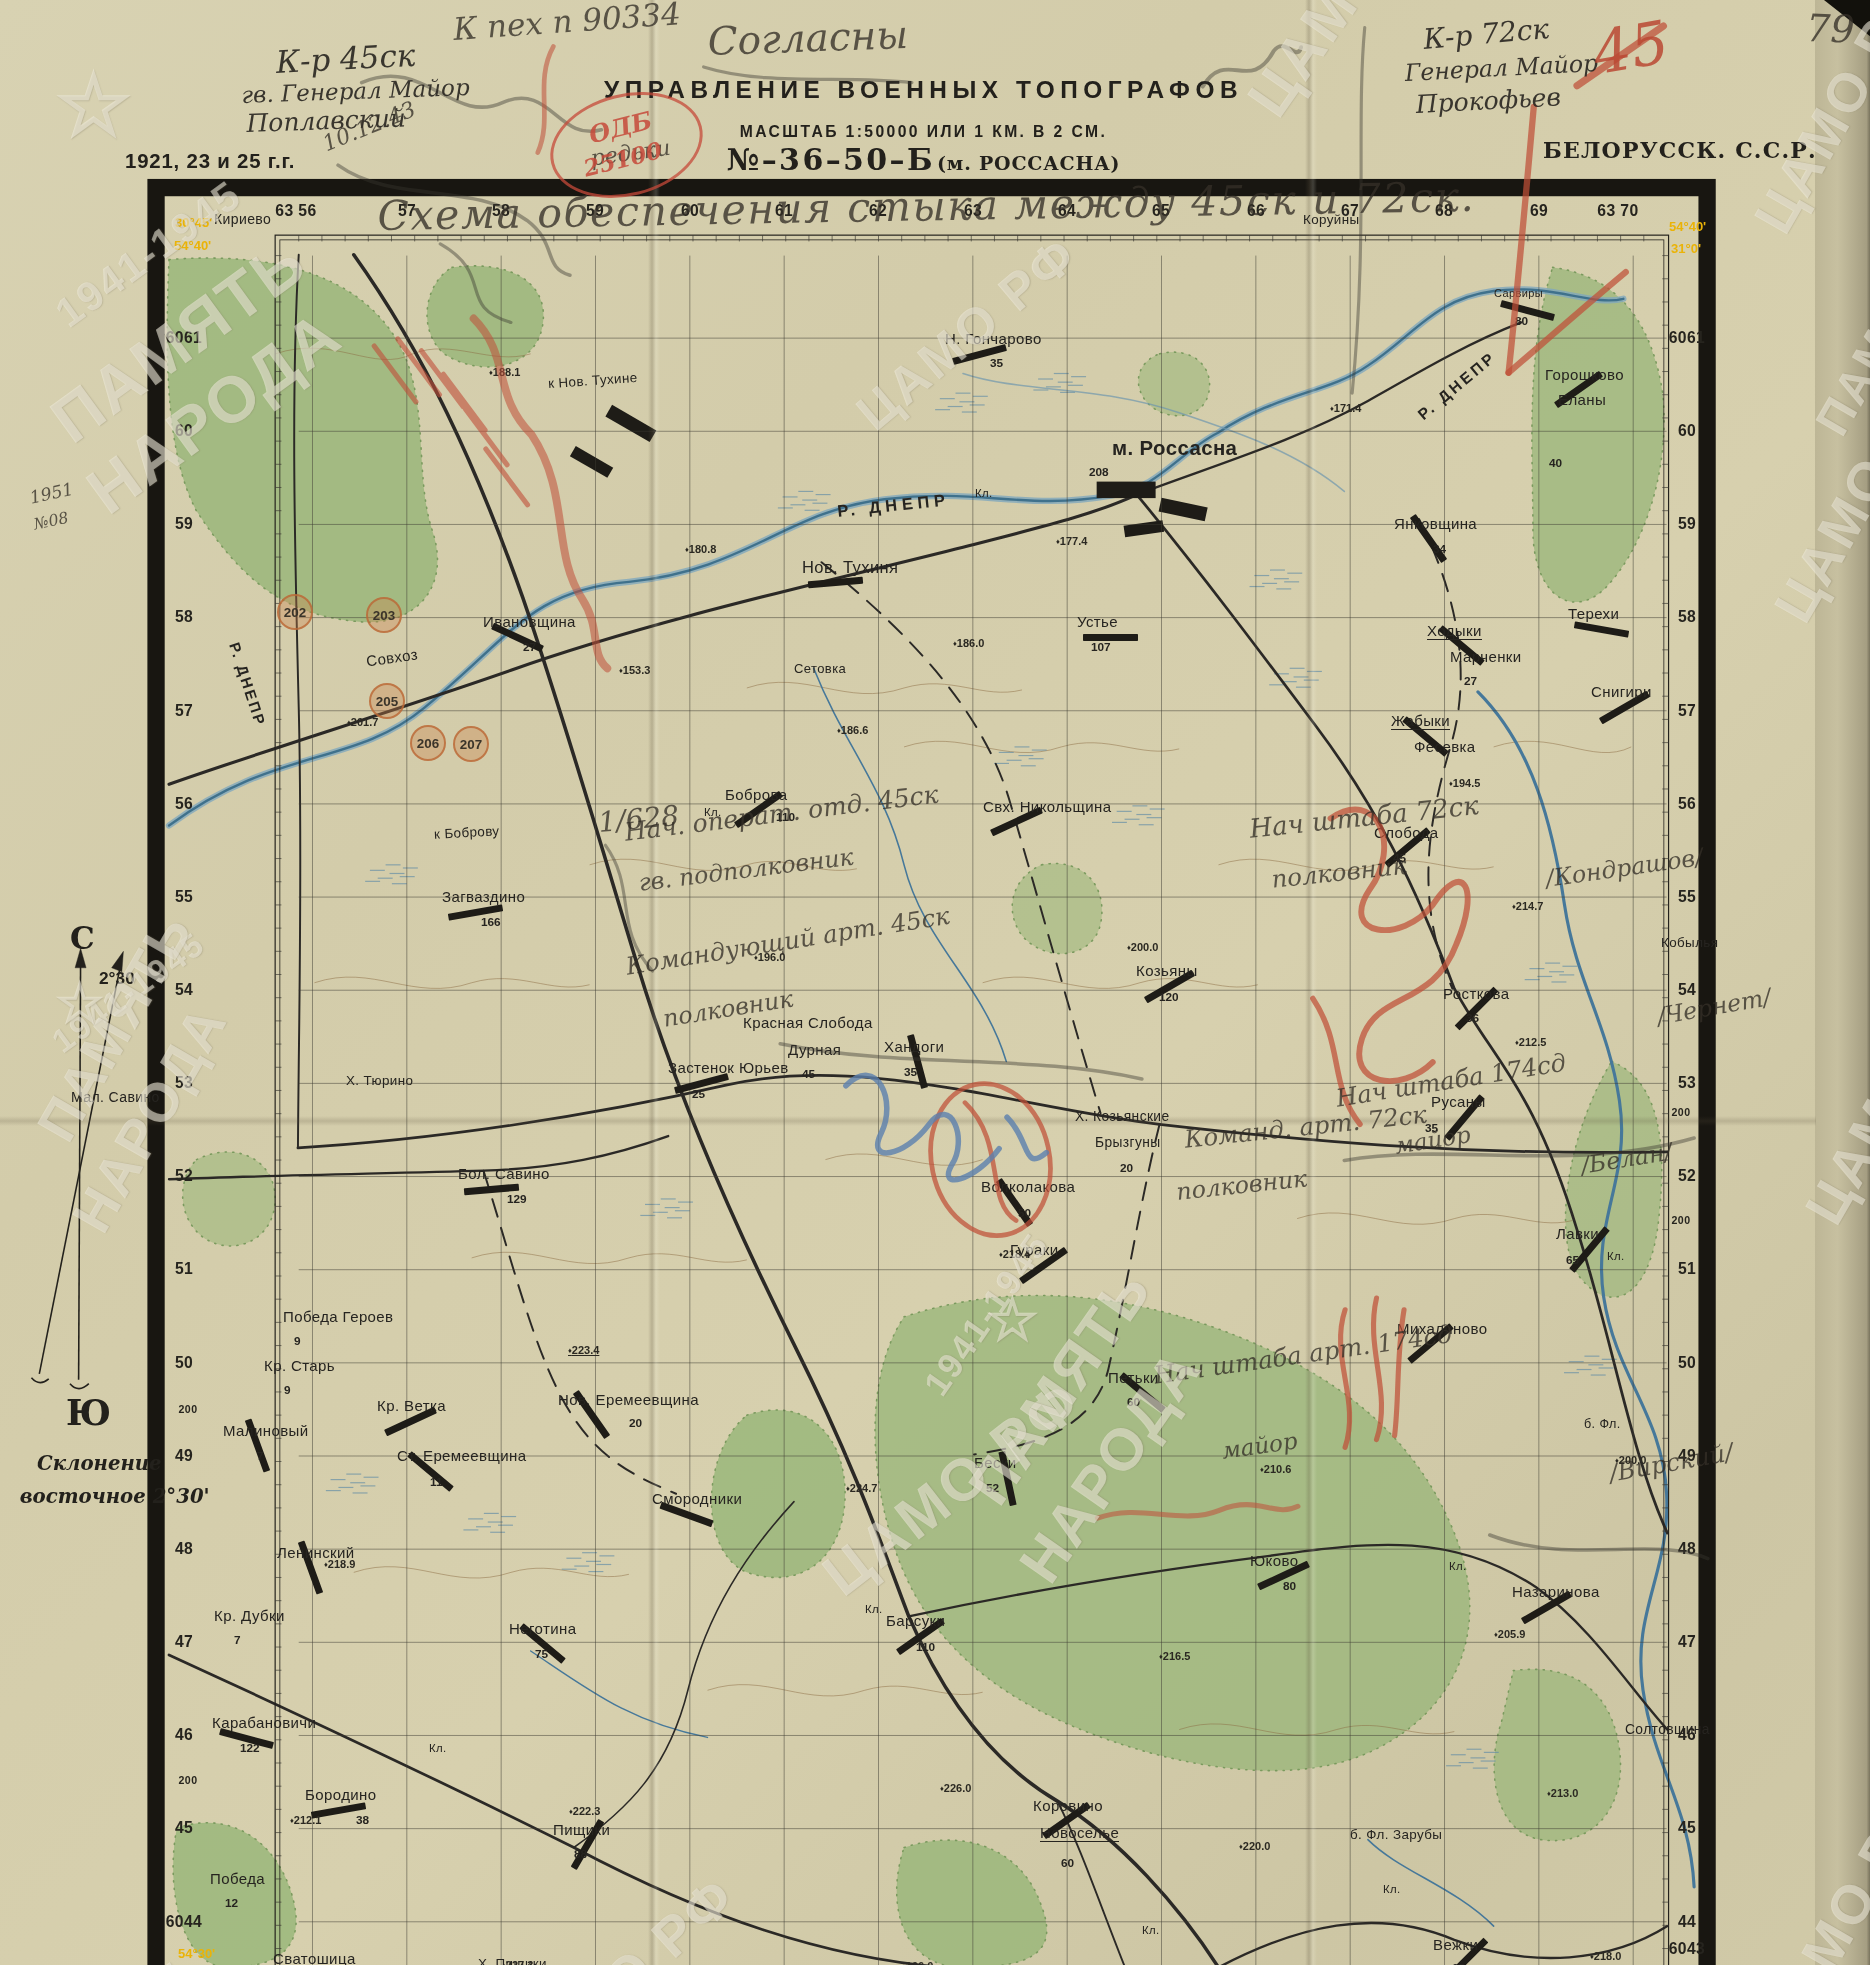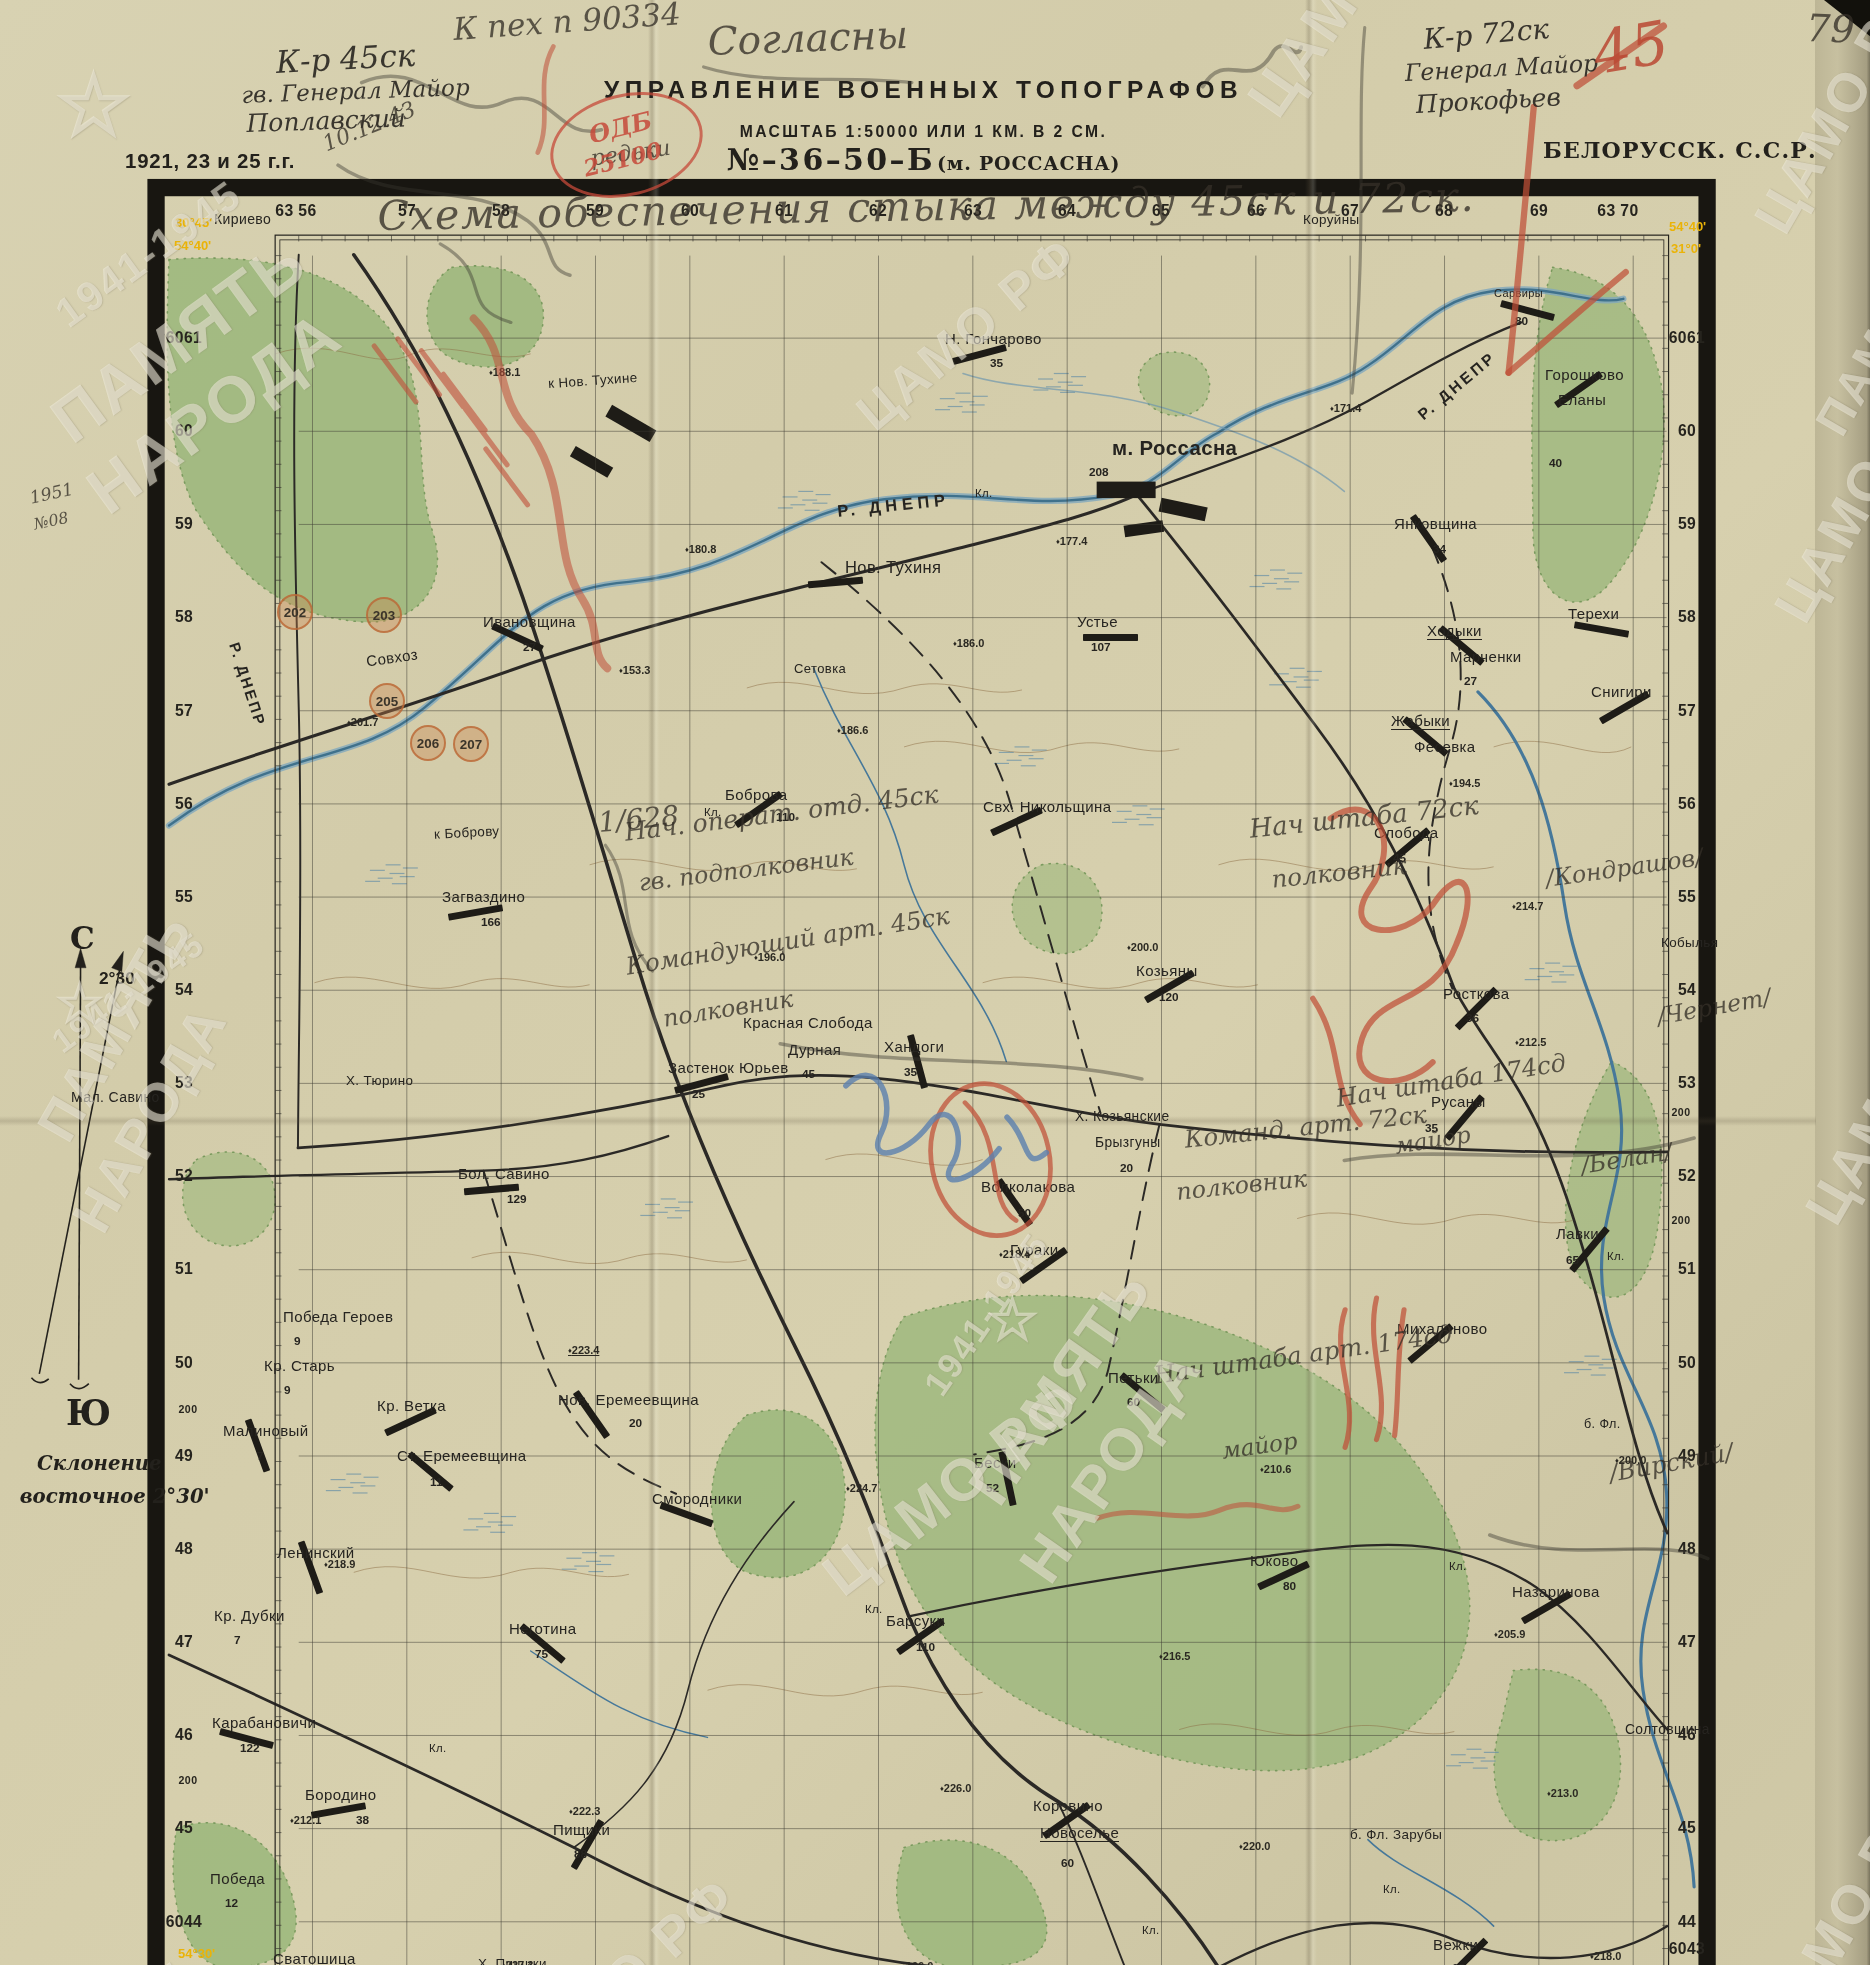--- a/index.html
+++ b/index.html
@@ -684,21 +684,21 @@
     <div class="plc" style="left: 945px; top: 330px; font-size: 15px;">Н. Гончарово</div>
     <div class="pop" style="left: 990px; top: 356px;">35</div>
     <div class="vbar" style="left: 1500px; top: 307px; transform: rotate(15deg);"></div>
     <div class="plc" style="left: 1494px; top: 287px; font-size: 11px;">Сарвиры</div>
     <div class="pop" style="left: 1515px; top: 314px;">80</div>
     <div class="vbar" style="left: 1551px; top: 386px; transform: rotate(-35deg);"></div>
     <div class="plc" style="left: 1545px; top: 366px; font-size: 15px;">Горошково</div>
     <div class="plc" style="left: 1558px; top: 391px; font-size: 15px;">Еланы</div>
     <div class="pop" style="left: 1549px; top: 456px;">40</div>
     <div class="vbar" style="left: 808px; top: 579px; transform: rotate(-5deg);"></div>
-    <div class="plc" style="left: 802px; top: 558px; font-size: 16.5px; margin-left: 43px;">Нов. Тухиня</div>
+    <div class="plc" style="left: 802px; top: 558px; font-size: 16.5px;">Нов. Тухиня</div>
     <div class="plc" style="left: 548px; top: 373px; font-size: 13.4px; transform: rotate(-4deg);">к Нов. Тухине</div>
     <div class="vbar" style="left: 490px; top: 634px; transform: rotate(25deg);"></div>
     <div class="plc" style="left: 483px; top: 613px; font-size: 15px;">Ивановщина</div>
     <div class="pop" style="left: 523px; top: 640px;">27</div>
     <div class="plc" style="left: 1112px; top: 437px; font-size: 20.4px; font-weight: bold;">м. Россасна</div>
     <div class="pop" style="left: 1089px; top: 465px;">208</div>
     <div class="plc" style="left: 837px; top: 496px; font-size: 16.5px; font-weight: bold; letter-spacing: 4.7px; transform: rotate(-6deg);">Р. ДНЕПР</div>
     <div class="plc" style="left: 1409px; top: 377px; font-size: 15.7px; font-weight: bold; letter-spacing: 3.1px; transform: rotate(-40deg);">Р. ДНЕПР</div>
     <div class="plc" style="left: 204px; top: 676px; font-size: 15px; font-weight: bold; letter-spacing: 2.4px; transform: rotate(72deg);">Р. ДНЕПР</div>
     <div class="vbar" style="left: 1083px; top: 634px; transform: rotate(0deg);"></div>

